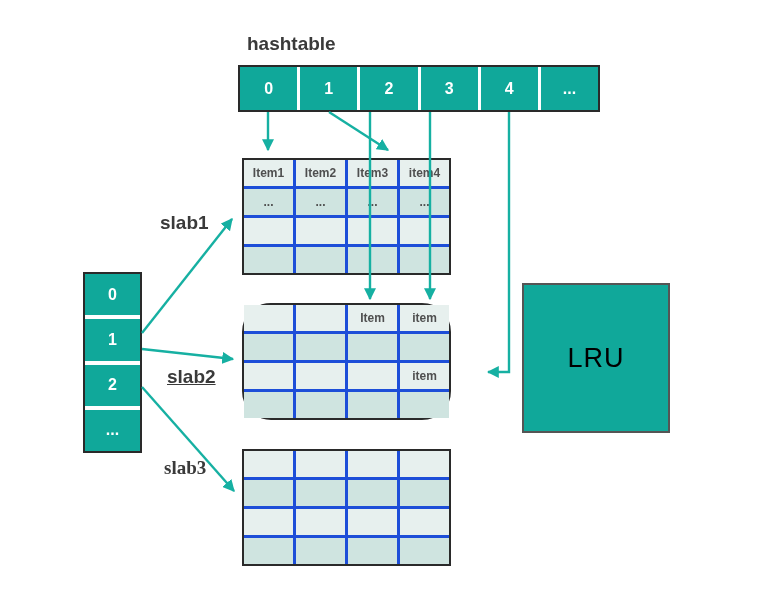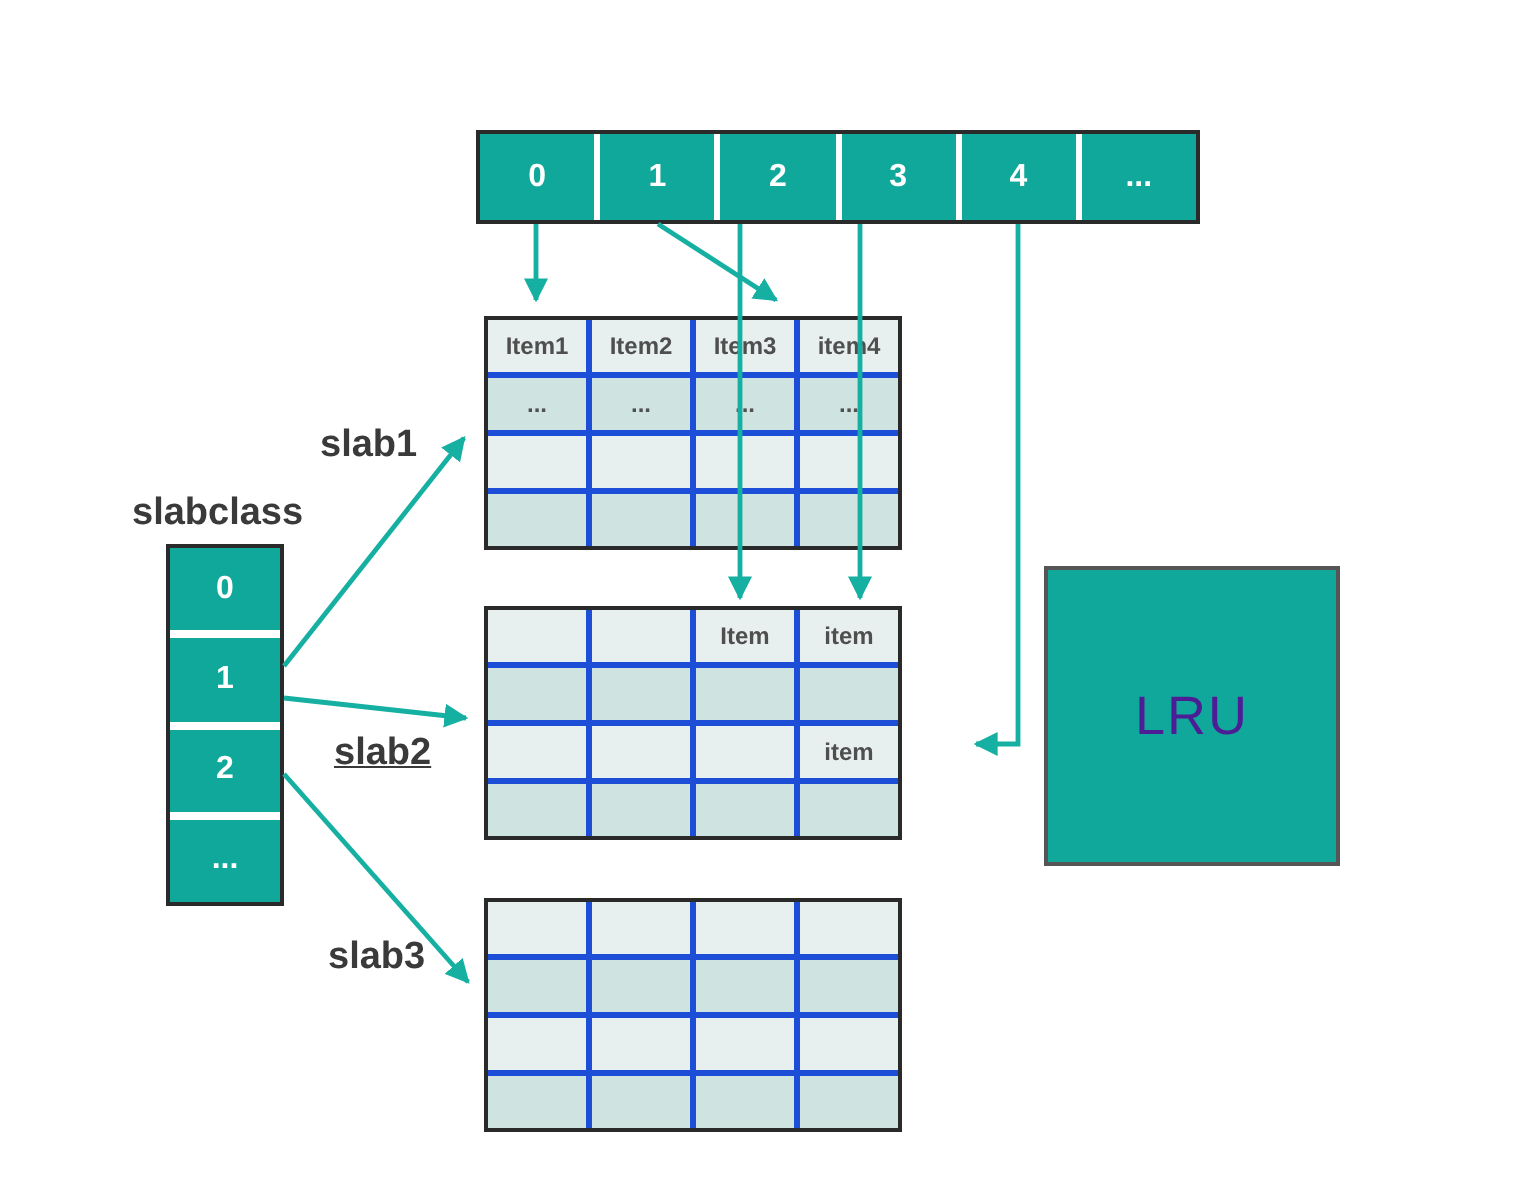--- a/index.html
+++ b/index.html
@@ -18,21 +18,21 @@
     font-family:"Liberation Sans","DejaVu Sans",sans-serif;
   }
   .lbl{
     position:absolute;color:var(--text_dark);font-size:19px;font-weight:600;
     white-space:nowrap;line-height:1.15;
   }
   .hashtable-lbl{left:247px;top:33px;}
   .slabclass-lbl{left:66px;top:246px;}
   .slab1-lbl{left:160px;top:212px;}
   .slab2-lbl{left:167px;top:366px;text-decoration:underline;}
-  .slab3-lbl{left:164px;top:468px;}
+  .slab3-lbl{left:164px;top:457px;font-family:Liberation Serif, serif;}
 
   .ht-bar{
     position:absolute;left:238px;top:65px;width:362px;height:47px;
     box-sizing:border-box;border:2px solid var(--border_dark);background:#ffffff;
     display:grid;grid-template-columns:repeat(6,1fr);gap:3px;
   }
   .ht-cell{
     background:var(--teal);display:flex;align-items:center;justify-content:center;
     color:#ffffff;font-size:16px;font-weight:700;
   }
@@ -46,56 +46,56 @@
     background:var(--teal);display:flex;align-items:center;justify-content:center;
     color:#ffffff;font-size:16px;font-weight:700;
   }
 
   .slab-table{
     position:absolute;left:242px;width:209px;height:117px;
     box-sizing:border-box;border:2px solid var(--border_dark);background:#1d4ed8;
     display:grid;grid-template-columns:repeat(4,1fr);grid-template-rows:repeat(4,1fr);gap:3px;
   }
   .slab-t1{top:158px;}
-  .slab-t2{top:303px;}
+  .slab-t2{top:303px;border-radius:29px;}
   .slab-t3{top:449px;}
   .slab-cell{
     display:flex;align-items:center;justify-content:center;
     color:var(--cell_text);font-size:12px;font-weight:700;overflow:hidden;
   }
   .row-light{background:var(--row_light);}
   .row-dark{background:var(--row_dark);}
 
   .lru-box{
     position:absolute;left:522px;top:283px;width:148px;height:150px;
     box-sizing:border-box;border:2px solid var(--lru_border);background:var(--teal);
     display:flex;align-items:center;justify-content:center;
   }
-  .lru-text{color:#4c1d95;font-size:27px;font-weight:500;letter-spacing:1px;}
+  .lru-text{color:#000000;font-size:27px;font-weight:500;letter-spacing:1px;}
 
   .arrow-layer{
     position:absolute;left:0;top:0;width:759px;height:595px;
     pointer-events:none;z-index:5;
   }
 </style>
 </head>
 <body>
 
 <div class="canvas">
 
+  <div class="lbl hashtable-lbl">hashtable</div>
   <div class="ht-bar" id="ht-bar">
       <div class="ht-cell">0</div>
       <div class="ht-cell">1</div>
       <div class="ht-cell">2</div>
       <div class="ht-cell">3</div>
       <div class="ht-cell">4</div>
       <div class="ht-cell">...</div>
     </div>
 
-  <div class="lbl slabclass-lbl">slabclass</div>
   <div class="sc-col" id="sc-col">
       <div class="sc-cell">0</div>
       <div class="sc-cell">1</div>
       <div class="sc-cell">2</div>
       <div class="sc-cell">...</div>
     </div>
 
   <div class="lbl slab1-lbl">slab1</div>
   <div class="lbl slab2-lbl">slab2</div>
   <div class="lbl slab3-lbl">slab3</div>

